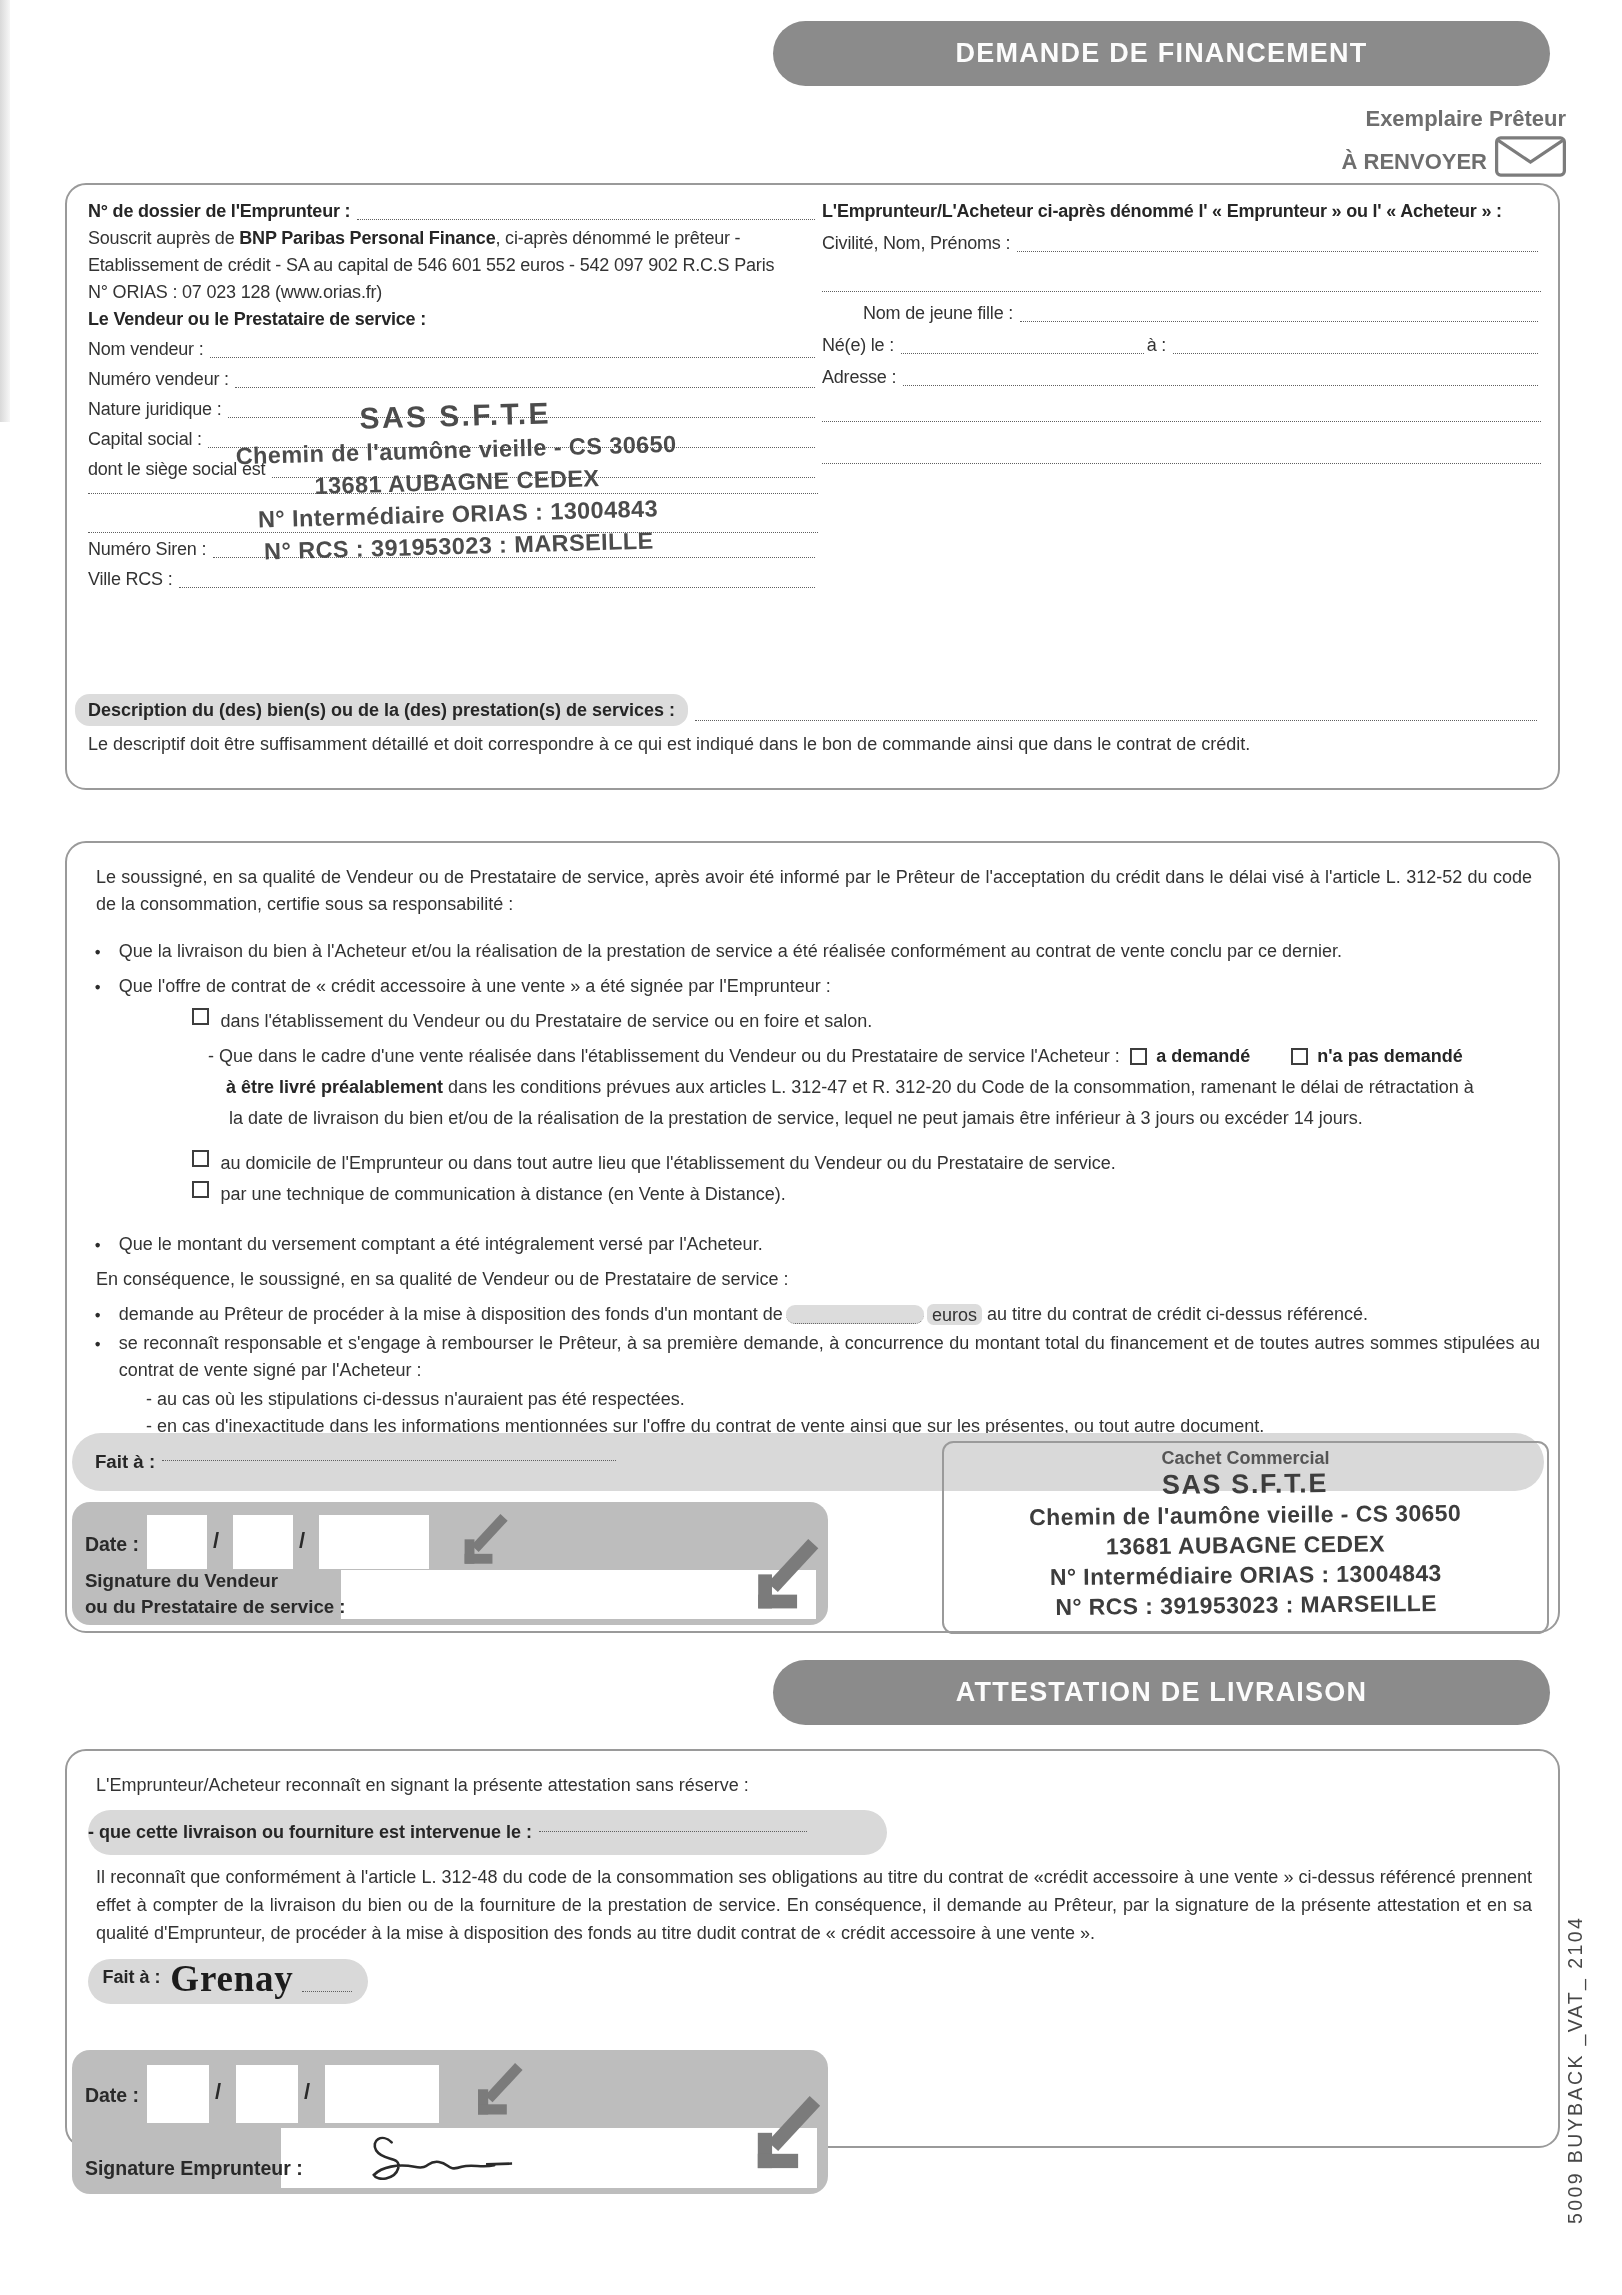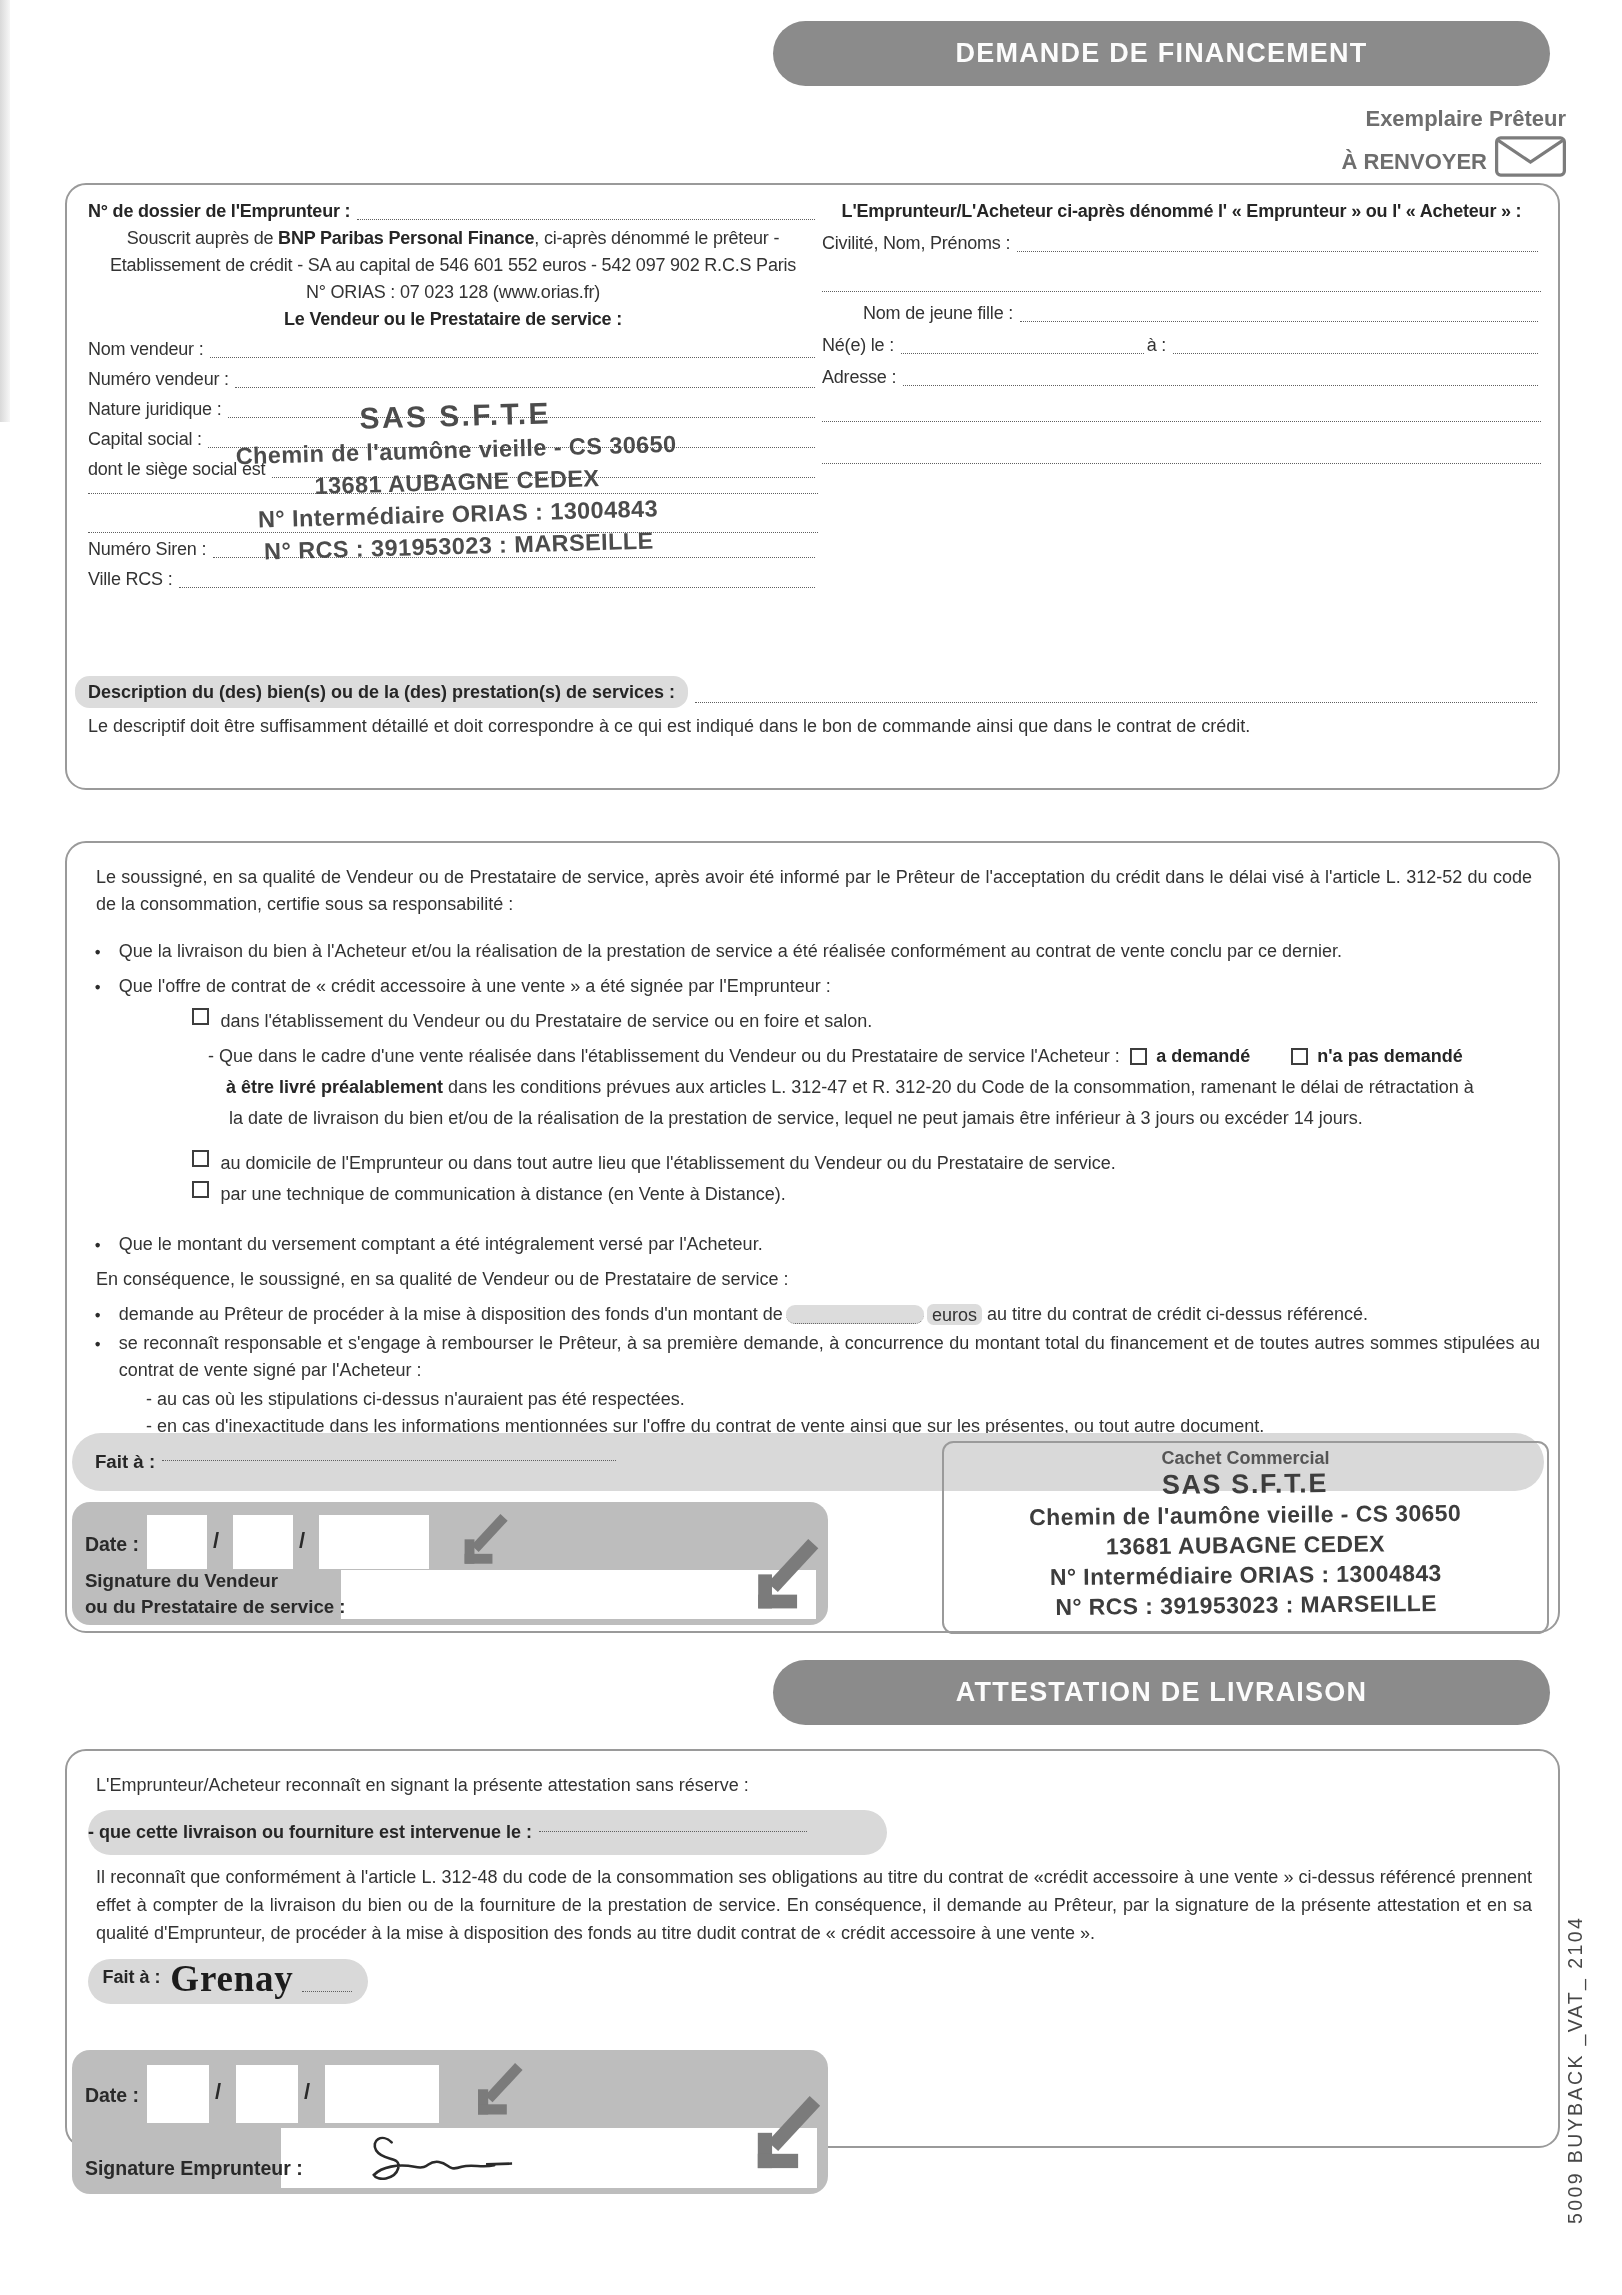--- a/index.html
+++ b/index.html
@@ -27,25 +27,25 @@
   #box3{top:1749px;height:399px;}
   
   .row{display:flex;align-items:flex-end;}
   .dots{flex:1;border-bottom:1.9px dotted #5f5f5f;margin:0 3.2px 4.9px 6.5px;height:1.6px;}
   .dotline{border-bottom:1.9px dotted #5f5f5f;height:1.6px;}
   
   .col-left{position:absolute;left:21px;top:13px;width:730px;font-size:18px;
      line-height:27px;letter-spacing:-0.2px;white-space:nowrap;}
   .col-right{position:absolute;left:755px;top:13px;width:719px;font-size:18px;
      line-height:27px;letter-spacing:-0.2px;}
-  .col-left p,.col-right p{margin:0;text-align:center;}
+  .col-left p,.col-right p{margin:0;}
   .fieldrow{display:flex;align-items:flex-end;height:30px;}
   .vendor-title{margin-top:13px;}
   .right-title{white-space:nowrap;}
-  .desc{position:absolute;left:8px;top:491px;width:1465px;}
+  .desc{position:absolute;left:8px;top:509px;width:1465px;}
   .desc-row{display:flex;align-items:flex-end;}
   .desc-label{background:#dcdcdc;border-radius:14.6px;padding:5.7px 13px;font-weight:bold;
      font-size:18px;color:#262626;white-space:nowrap;}
   .desc-note{margin:8px 0 0 13px;font-size:18px;}
   
   .stamp{color:#3d3d3d;font-weight:bold;text-align:center;}
   #stamp1{position:absolute;left:122px;top:213px;width:536px;transform:rotate(-1.6deg);opacity:.92;}
   .stamp .l1{font-size:30px;letter-spacing:2.4px;line-height:36px;}
   .stamp .ln{font-size:23.5px;letter-spacing:0.4px;line-height:32px;}
   

